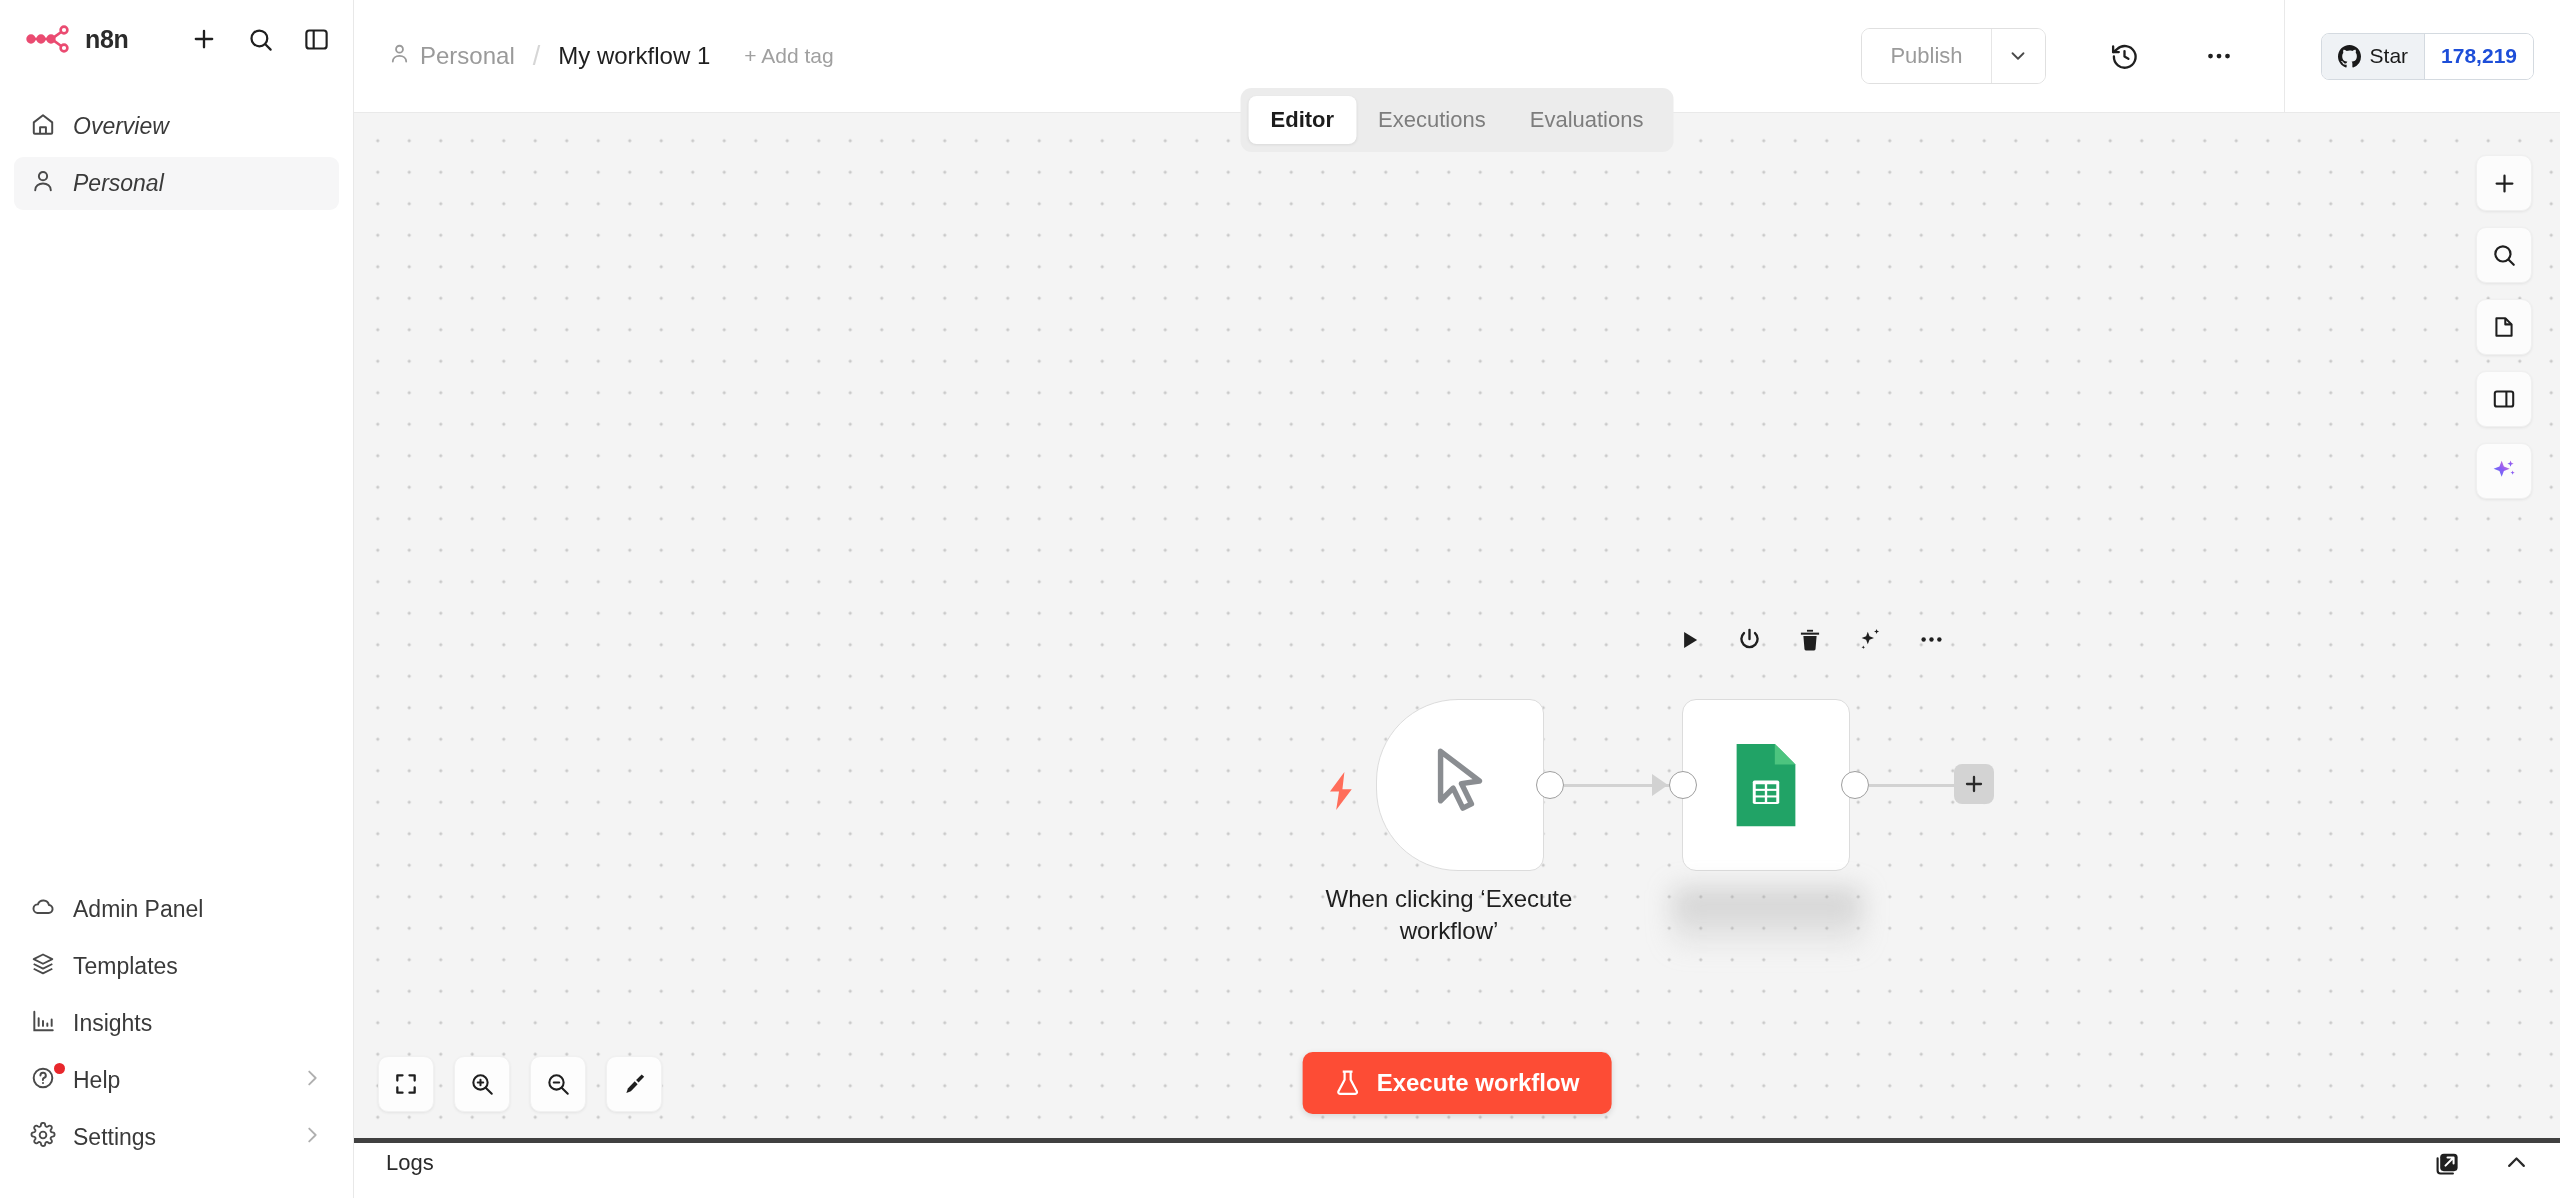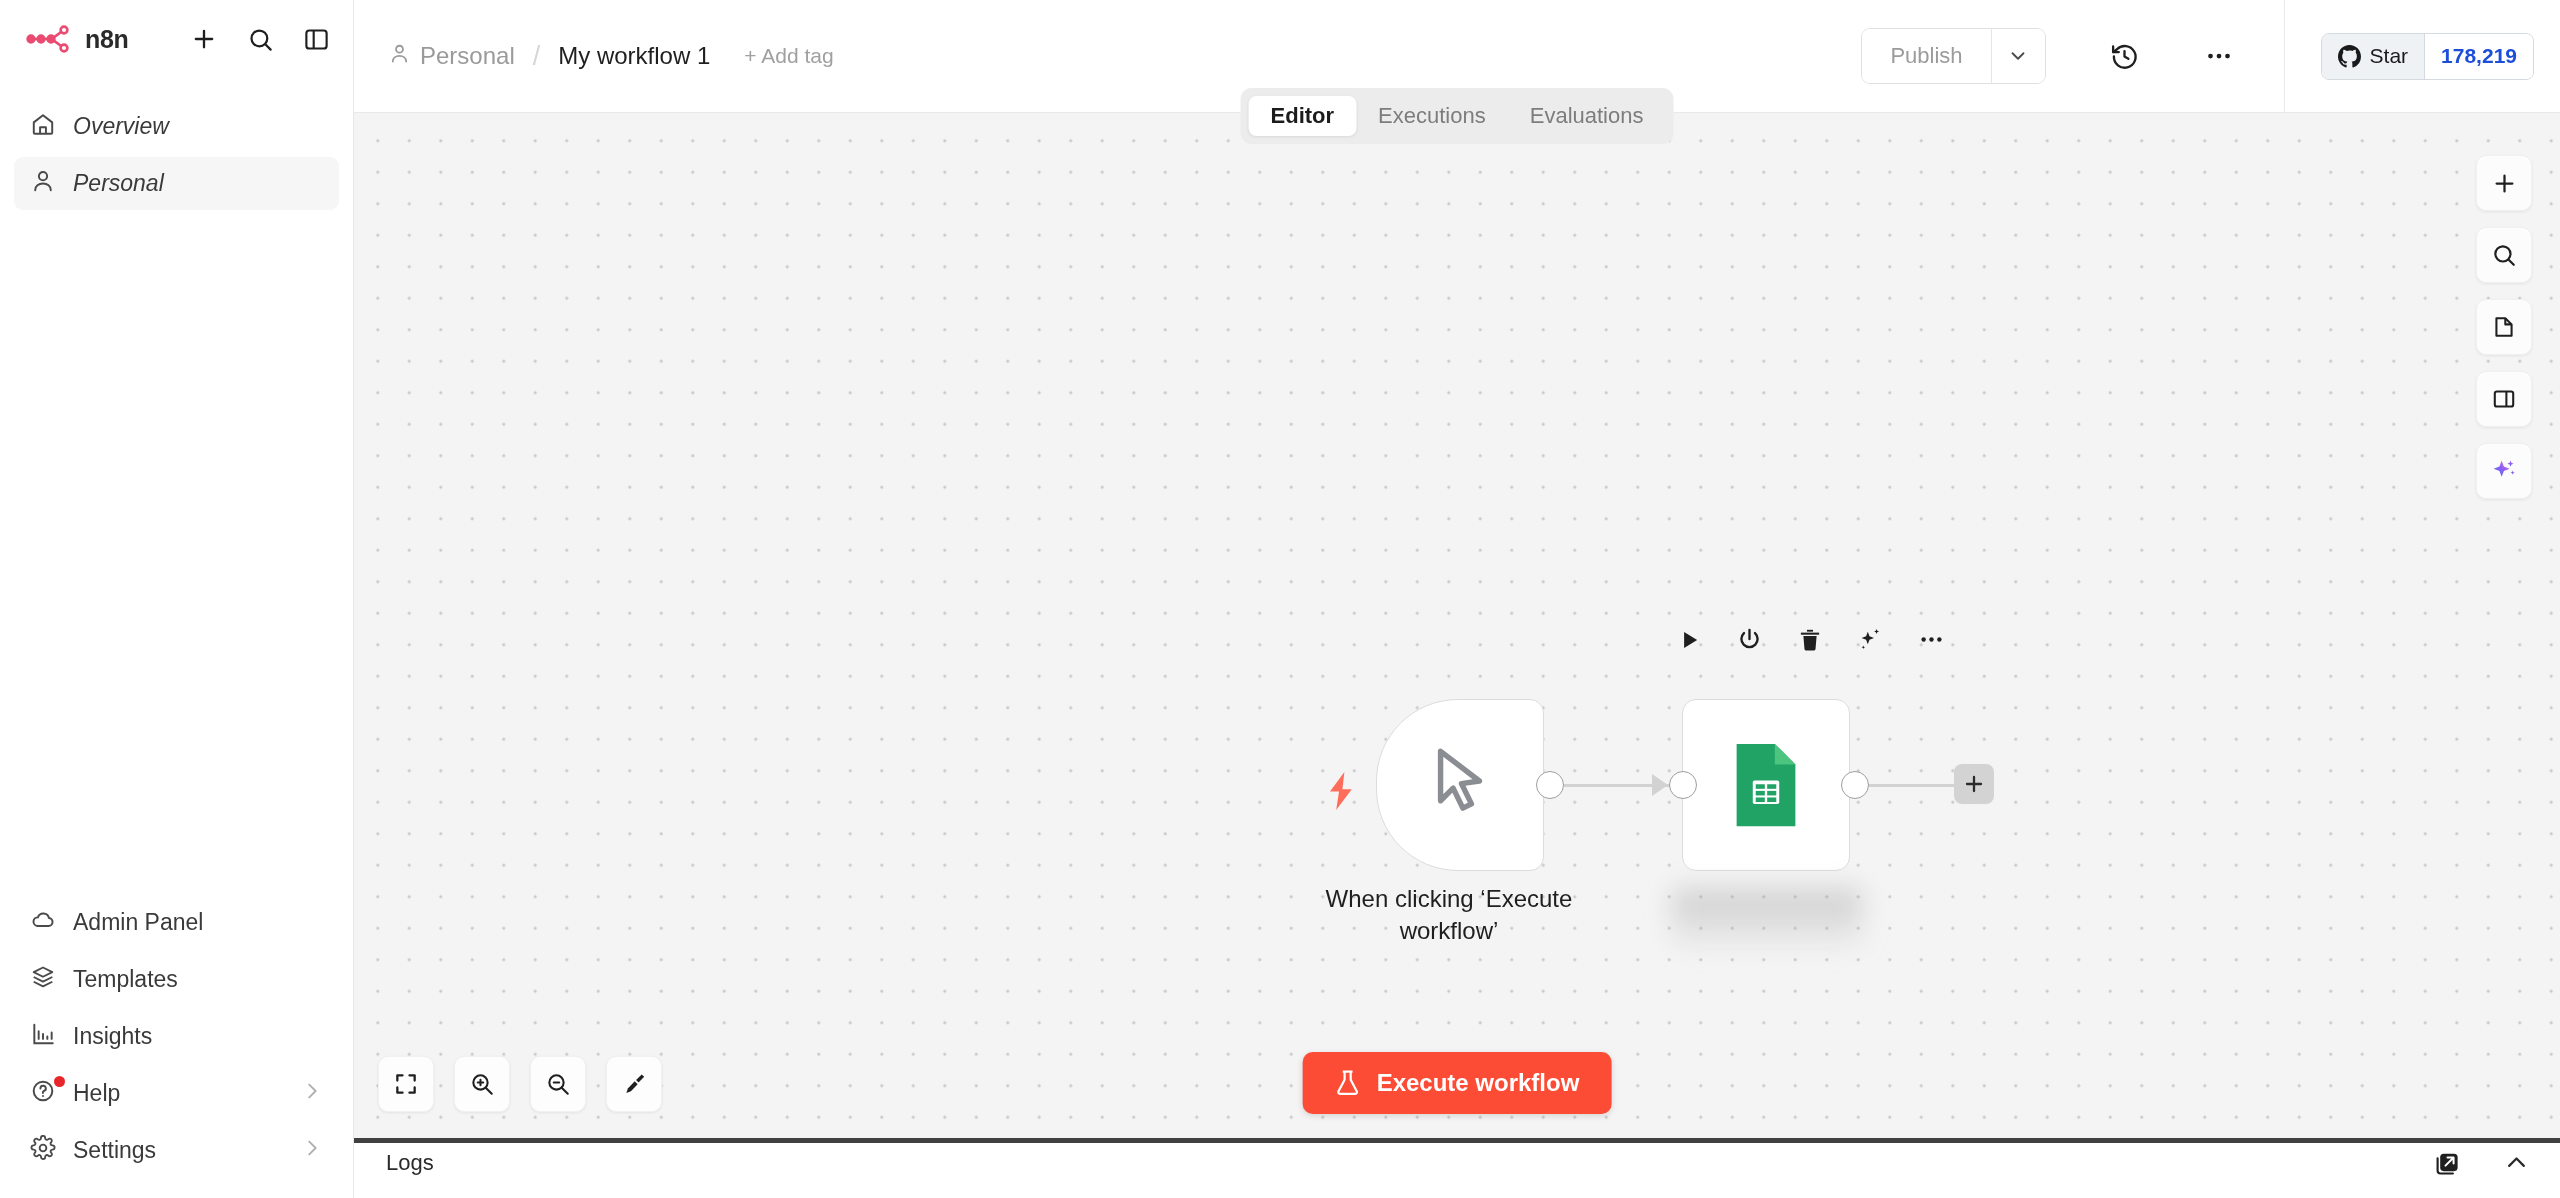--- a/index.html
+++ b/index.html
@@ -32,21 +32,21 @@
     height: 53px; padding: 0 16px; border-radius: 9px;
     font-size: 23px; color: #3a3a3a; cursor: pointer; position: relative;
   }
   .sb-item.active { background: #f6f6f7; }
   .sb-item .sb-label { white-space: nowrap; }
   .badge-beta {
     background: #e9e7fb; color: #6b4fe0; font-size: 14.5px; font-weight: 700;
     padding: 4px 10px; border-radius: 11px; line-height: 1; letter-spacing: .2px;
   }
   .sb-spacer { flex: 1 1 auto; }
-  .sb-bottom { padding: 0 14px 21px; display: flex; flex-direction: column; gap: 4px; }
+  .sb-bottom { padding: 0 14px 34px; display: flex; flex-direction: column; gap: 4px; }
   .chev-r { margin-left: auto; opacity: .55; }
   .dot-red {
     position: absolute; width: 11px; height: 11px; border-radius: 50%;
     background: #e8272c; left: 40px; top: 9px;
   }
 
   
   .main { flex: 1 1 auto; position: relative; height: 1198px; display: flex; flex-direction: column; background: #f5f5f5; }
 
   .topbar {
@@ -74,21 +74,21 @@
   }
   .gh-left { display: flex; align-items: center; gap: 9px; padding: 0 16px; background: #eff2f5; font-size: 21px; font-weight: 400; color: #1a1a1a; }
   .gh-count { display: flex; align-items: center; padding: 0 16px; background: #ffffff; border-left: 1px solid #d4dae0; font-size: 21px; font-weight: 700; color: #1d4ed8; }
 
   
   .tabs {
     position: absolute; left: 50%; transform: translateX(-50%);
     top: 88px; display: flex; gap: 0; background: #ececec;
     border-radius: 11px; padding: 8px; z-index: 40;
   }
-  .tab { padding: 0 22px; height: 40px; display: flex; align-items: center; font-size: 22px; color: #7d7d7d; border-radius: 8px; cursor: pointer; white-space: nowrap; }
+  .tab { padding: 0 22px; height: 48px; display: flex; align-items: center; font-size: 22px; color: #7d7d7d; border-radius: 8px; cursor: pointer; white-space: nowrap; }
   .tab.active { background: #ffffff; color: #1c1c1c; font-weight: 600; box-shadow: 0 1px 3px rgba(0,0,0,.08); }
 
   
   .canvas {
     flex: 1 1 auto; position: relative; overflow: hidden;
     background-color: #f4f4f4;
     background-image: radial-gradient(#c9c9c9 1.5px, transparent 1.6px);
     background-size: 31.5px 31.5px; background-position: 8px 12px;
   }
 

